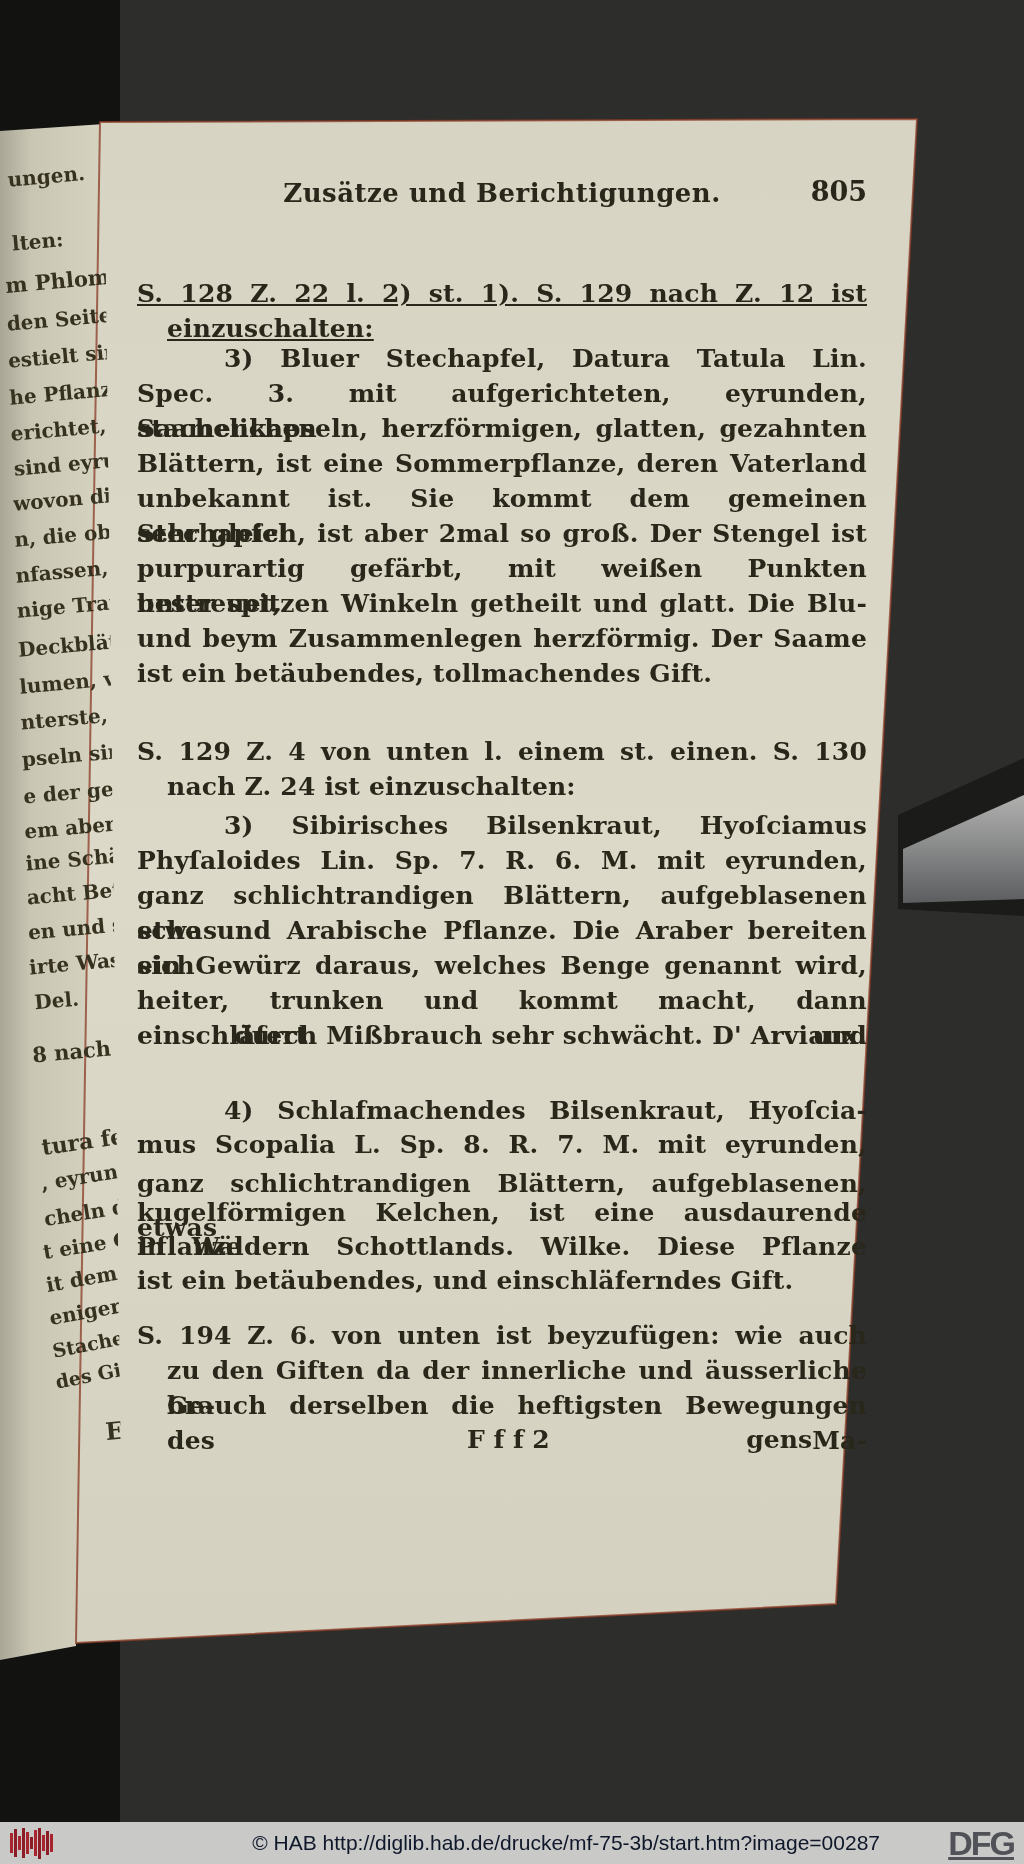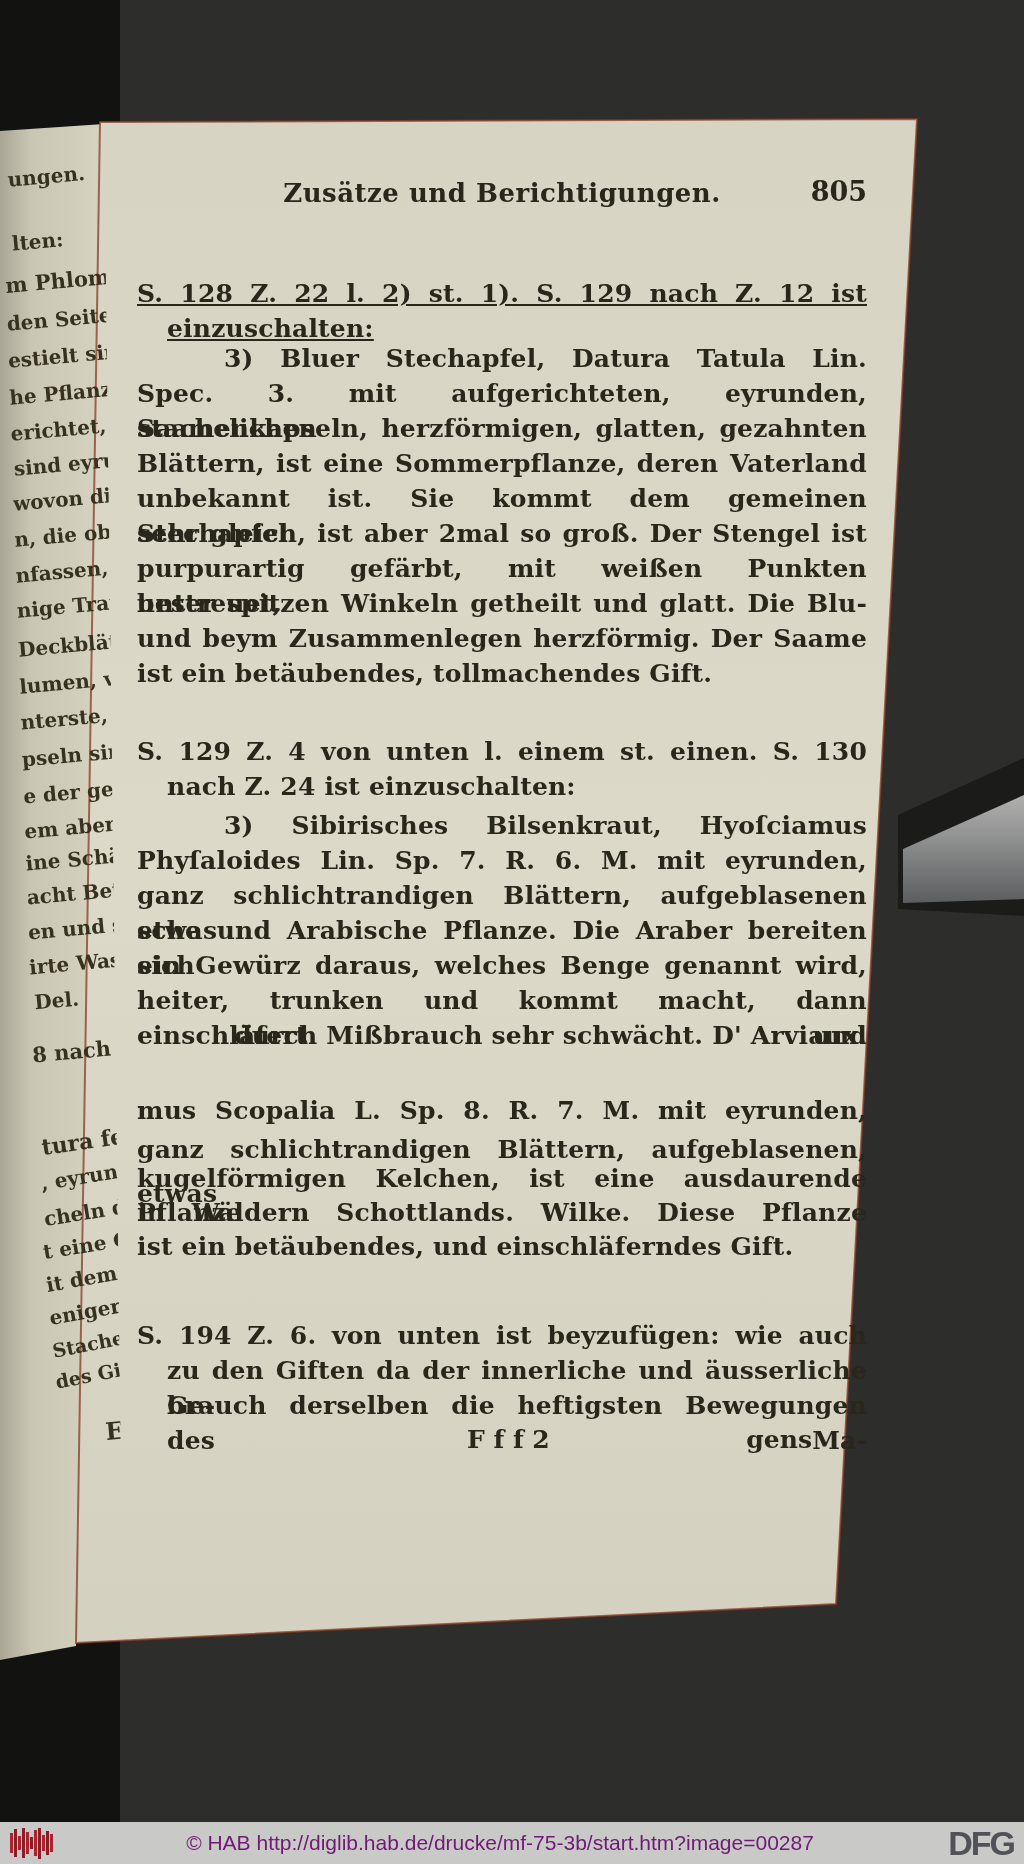--- a/index.html
+++ b/index.html
@@ -36,24 +36,24 @@
         transform-origin:0 50%;}
 
   
   .footer{position:absolute;left:0;top:1822px;width:1024px;height:42px;background:#c9c9c7;
           font-family:"Liberation Sans",sans-serif;}
   .redmark{position:absolute;left:10px;top:0;height:42px;width:52px;
            display:flex;align-items:center;gap:1px;}
   .redmark span{display:inline-block;width:3px;background:#a8242e;}
   .redmark span:nth-child(2n){background:#8c1d26;}
   .url{position:absolute;left:120px;top:0;width:760px;height:42px;line-height:42px;
-       text-align:center;font-size:21px;color:#701a75;}
+       text-align:right;font-size:21px;color:#0f172a;}
   .dfg{position:absolute;right:10px;top:0;height:42px;line-height:42px;
        font-size:34px;font-weight:700;letter-spacing:-2px;color:#515257;
-       font-family:"Liberation Sans",sans-serif;}
+       font-family:"Liberation Sans",sans-serif;text-decoration:underline;}
 </style>
 </head>
 <body>
 
 <div class="scene">
 
   <svg class="bg" width="1024" height="1864" viewBox="0 0 1024 1864">
     <defs>
       <linearGradient id="gradStrip" x1="0" y1="0" x2="1" y2="0">
         <stop offset="0" stop-color="#a9a696"></stop>
@@ -146,20 +146,21 @@
       <div class="tblock" style="top: 808px;">
         <div class="line l-p" style="height: 35px; line-height: 35px;">3) Sibirisches Bilsenkraut, Hyoſciamus</div>
         <div class="line l-b" style="height: 35px; line-height: 35px;">Phyſaloides Lin. Sp. 7. R. 6. M. mit eyrunden,</div>
         <div class="line l-b" style="height: 35px; line-height: 35px;">ganz schlichtrandigen Blättern, aufgeblasenen etwas</div>
         <div class="line l-b" style="height: 35px; line-height: 35px;">sche und Arabische Pflanze.  Die Araber bereiten sich</div>
         <div class="line l-b" style="height: 35px; line-height: 35px;">ein Gewürz daraus, welches Benge genannt wird,</div>
         <div class="line l-b" style="height: 35px; line-height: 35px;">heiter, trunken und kommt macht, dann einschläfert und</div>
         <div class="line l-e" style="height: 35px; line-height: 35px; text-align: right;">durch Mißbrauch sehr schwächt. D' Arviaux.</div>
       </div>
       <div class="tblock" style="top: 1094px;">
+        <div class="line l-p" style="height: 34px; line-height: 34px;">4) Schlafmachendes Bilsenkraut, Hyoſcia-</div>
         <div class="line l-b" style="height: 34px; line-height: 34px;">mus Scopalia L. Sp. 8. R. 7. M. mit eyrunden,</div>
         <div class="line l-b" style="height: 34px; line-height: 44px;">ganz schlichtrandigen Blättern, aufgeblasenen, etwas</div>
         <div class="line l-b" style="height: 34px; line-height: 34px;">kugelförmigen Kelchen, ist eine ausdaurende Pflanze</div>
         <div class="line l-b" style="height: 34px; line-height: 34px;">in Wäldern Schottlands. Wilke.  Diese Pflanze</div>
         <div class="line l-e" style="height: 34px; line-height: 34px;">ist ein betäubendes, und einschläferndes Gift.</div>
       </div>
       <div class="tblock" style="top: 1318px;">
         <div class="line l-f" style="height: 35px; line-height: 35px;">S. 194 Z. 6. von unten ist beyzufügen:  wie auch</div>
         <div class="line l-cj" style="height: 35px; line-height: 35px;">zu den Giften da der innerliche und äusserliche Ge-</div>
         <div class="line l-cj" style="height: 35px; line-height: 35px;">brauch derselben die heftigsten Bewegungen des Ma-</div>

